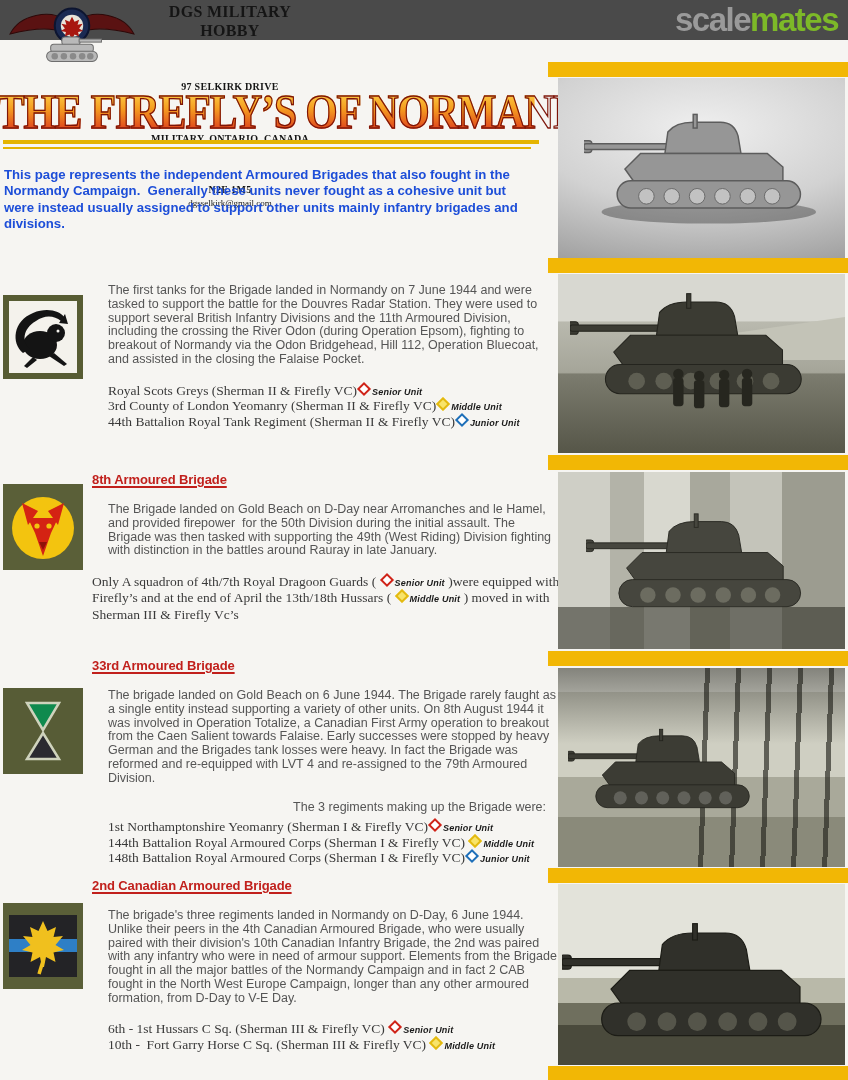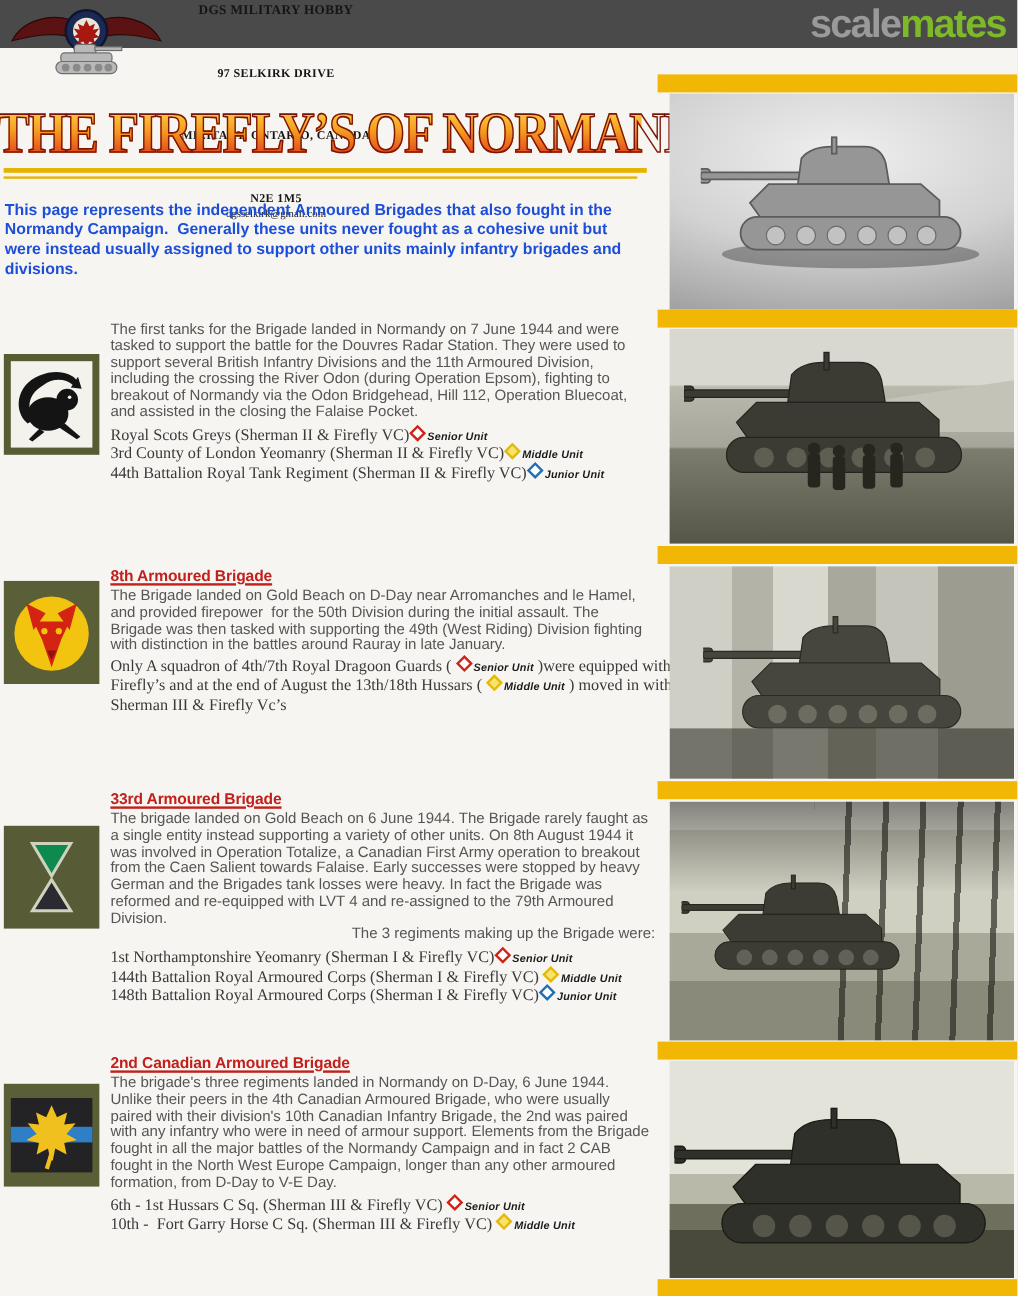--- a/index.html
+++ b/index.html
@@ -11,21 +11,21 @@
   .brandmark{position:absolute;right:10px;top:1px;font:bold 33px "Liberation Sans",sans-serif;
              letter-spacing:-1.5px;}
   .brandmark .b1{color:#9a9a9a;}
   .brandmark .b2{color:#7db928;}
 
   .logo{position:absolute;left:6px;top:3px;width:132px;height:64px;}
   .logo svg{width:100%;height:100%;}
 
   .addr{position:absolute;left:150px;top:3px;width:160px;text-align:center;color:#151515;
         font-family:"Liberation Serif",serif;line-height:1.18;}
-  .addr .a1{font-weight:bold;font-size:11px;letter-spacing:.3px;}
+  .addr .a1{font-weight:bold;font-size:16px;letter-spacing:.3px;}
   .addr .a2{font-weight:bold;font-size:10px;letter-spacing:.3px;margin-top:40px;}
   .addr .a3{font-size:9px;margin-top:2px;}
 
   
   .title{position:absolute;left:-3px;top:84px;width:560px;}
   .title h1{margin:0;font-family:"Liberation Serif",serif;font-weight:bold;font-size:43px;
             letter-spacing:-1px;transform:scaleY(1.12) scaleX(.96);transform-origin:left top;
             background:linear-gradient(180deg,#ffd84d 8%,#f59d20 45%,#d92f1d 92%);
             -webkit-background-clip:text;background-clip:text;color:transparent;
             -webkit-text-fill-color:transparent;-webkit-text-stroke:1.2px #7d1408;
@@ -36,24 +36,24 @@
   .intro{position:absolute;left:4px;top:154px;width:528px;font:bold 13.2px/1.23 "Liberation Sans",sans-serif;
          color:#1d4ed8;white-space:pre-wrap;}
 
   
   .brigade{position:absolute;left:0;width:546px;}
   .s1{top:268px;} .s2{top:472px;} .s3{top:658px;} .s4{top:878px;}
   .stext{margin-left:92px;}
   .brigade h3{margin:0 0 3px 0;font:bold 13px "Liberation Sans",sans-serif;color:#c1201c;
               text-decoration:underline;text-decoration-thickness:2px;text-underline-offset:2px;
               letter-spacing:-.1px;}
-  .body{margin:0;font:12.5px/1.1 "Liberation Sans",sans-serif;color:#555;white-space:pre-wrap;width:452px;}
+  .body{margin:16px;font:12.5px/1.1 "Liberation Sans",sans-serif;color:#555;white-space:pre-wrap;width:452px;}
   .listintro{margin:0;font:12.5px/1.1 "Liberation Sans",sans-serif;color:#555;text-align:right;}
   .regs{margin:4px 0 0 0;padding:0;list-style:none;font:13.5px/1.16 "Liberation Serif",serif;color:#3a3a3a;}
-  .rname{white-space:pre-wrap;}
+  .rname{white-space:pre-wrap;margin-left:16px;}
   .note{margin:2px 0 0 0;font:13.5px/1.22 "Liberation Serif",serif;color:#3a3a3a;width:470px;white-space:pre-wrap;}
 
   .diamond{display:inline-block;width:6px;height:6px;border:2px solid #000;background:#fff;
            transform:rotate(45deg);margin:0 3px 1px 2px;}
   .senior{border-color:#cf2318;}
   .middle{border-color:#e3b911;background:#f8e46a;}
   .junior{border-color:#1e6fb8;}
   .tier{font:bold italic 9px "Liberation Sans",sans-serif;color:#1a1a1a;letter-spacing:.2px;}
 
   .badge{position:absolute;left:3px;width:80px;height:86px;}
@@ -190,21 +190,21 @@
           <path d="M25 34 h30 l-7 15 -8 23 -8 -23 Z"></path>
         </g>
         <circle cx="34" cy="42" r="2.6" fill="#f3c40f"></circle>
         <circle cx="46" cy="42" r="2.6" fill="#f3c40f"></circle>
         <path d="M36 58 h8 l-4 8 z" fill="#8f1209"></path>
       </svg>
     </div>
     <div class="stext">
       <h3>8th Armoured Brigade</h3>
       <p class="body">The Brigade landed on Gold Beach on D-Day near Arromanches and le Hamel, and provided firepower  for the 50th Division during the initial assault. The Brigade was then tasked with supporting the 49th (West Riding) Division fighting with distinction in the battles around Rauray in late January.</p>
-      <p class="note"><span>Only A squadron of 4th/7th Royal Dragoon Guards ( </span><span class="diamond senior"></span><span class="tier">Senior Unit</span><span> )were equipped with Firefly’s and at the end of August the 13th/18th Hussars ( </span><span class="diamond middle"></span><span class="tier">Middle Unit</span><span> ) moved in with  Sherman III &amp; Firefly Vc’s</span></p>
+      <p class="note"><span>Only A squadron of 4th/7th Royal Dragoon Guards ( </span><span class="diamond senior"></span><span class="tier">Senior Unit</span><span> )were equipped with Firefly’s and at the end of April the 13th/18th Hussars ( </span><span class="diamond middle"></span><span class="tier">Middle Unit</span><span> ) moved in with  Sherman III &amp; Firefly Vc’s</span></p>
     </div>
   </section>
 
   <section class="brigade s3">
     <div class="badge">
       <svg viewBox="0 0 80 86">
         <rect width="80" height="86" fill="#575c36"></rect>
         <path d="M24 15 h32 L40 42 Z" fill="#0f8a4e" stroke="#cfd3bd" stroke-width="2.5"></path>
         <path d="M40 45 L24 71 h32 Z" fill="#2a2a30" stroke="#cfd3bd" stroke-width="2.5"></path>
       </svg>

